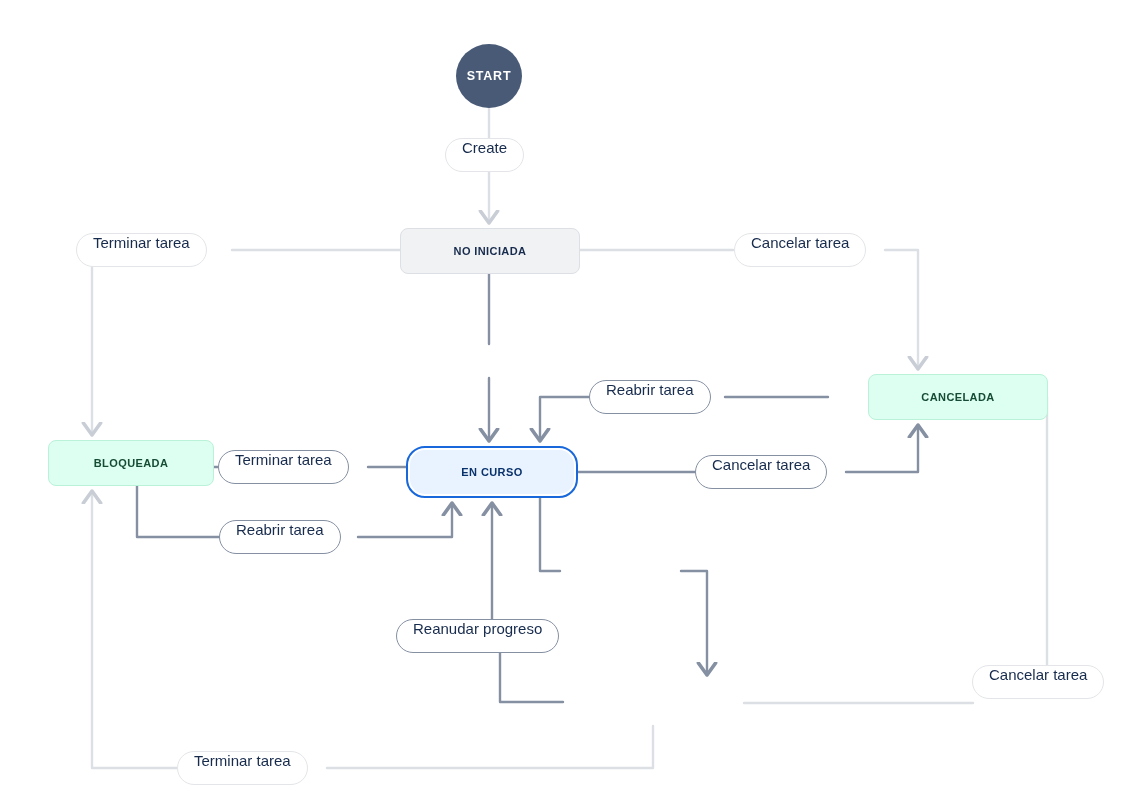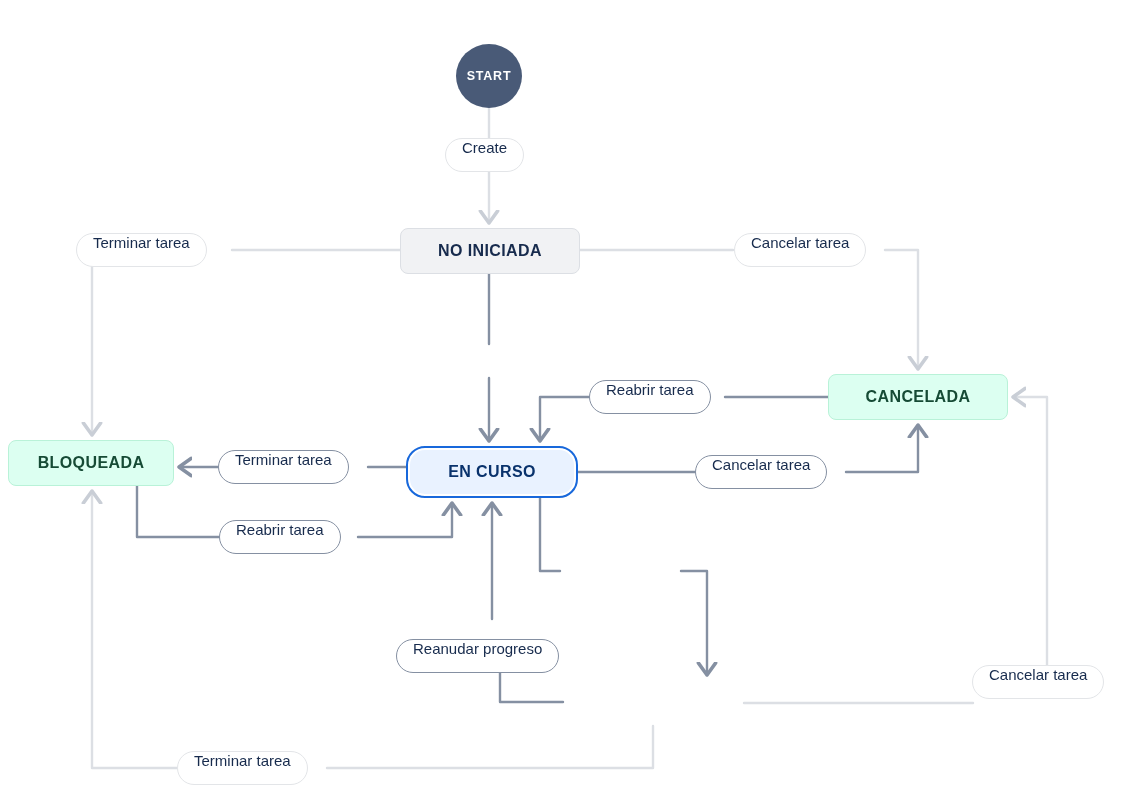--- a/index.html
+++ b/index.html
@@ -40,31 +40,32 @@
   }
   .node-start {
     border-radius: 50%;
     background: #495a77;
     color: #ffffff;
     font-size: 12.5px;
     letter-spacing: 0.8px;
   }
   .node-rect {
     border-radius: 8px;
-    font-size: 16px;
+    font-size: 11px;
   }
   .node-gray {
     background: #f1f2f4;
     border: 1px solid #dcdfe4;
     color: #172b4d;
   }
   .node-green {
     background: #dcfff1;
     border: 1px solid #b9f2d8;
     color: #164b35;
+    margin-left: 40px;
   }
   .node-blue {
     background: #e9f2ff;
     border: 1px solid #cce0ff;
     color: #09326c;
   }
   .node-selected {
     background: #e9f2ff;
     border: 2px solid #1868db;
     color: #09326c;
@@ -193,21 +194,21 @@
 
   <div class="pill pill-dark" style="left:695px; top:455px;">
     <span>Cancelar tarea</span>
   </div>
 
   <div class="pill pill-dark" style="left:219px; top:520px;">
     <span>Reabrir tarea</span>
   </div>
 
 
-  <div class="pill pill-dark" style="left:396px; top:619px;margin-top:20px;">
+  <div class="pill pill-dark" style="left:396px; top:619px;">
     <span>Reanudar progreso</span>
   </div>
 
   <div class="pill pill-light" style="left:972px; top:665px;">
     <span>Cancelar tarea</span>
   </div>
 
   <div class="pill pill-light" style="left:177px; top:751px;">
     <span>Terminar tarea</span>
   </div>

